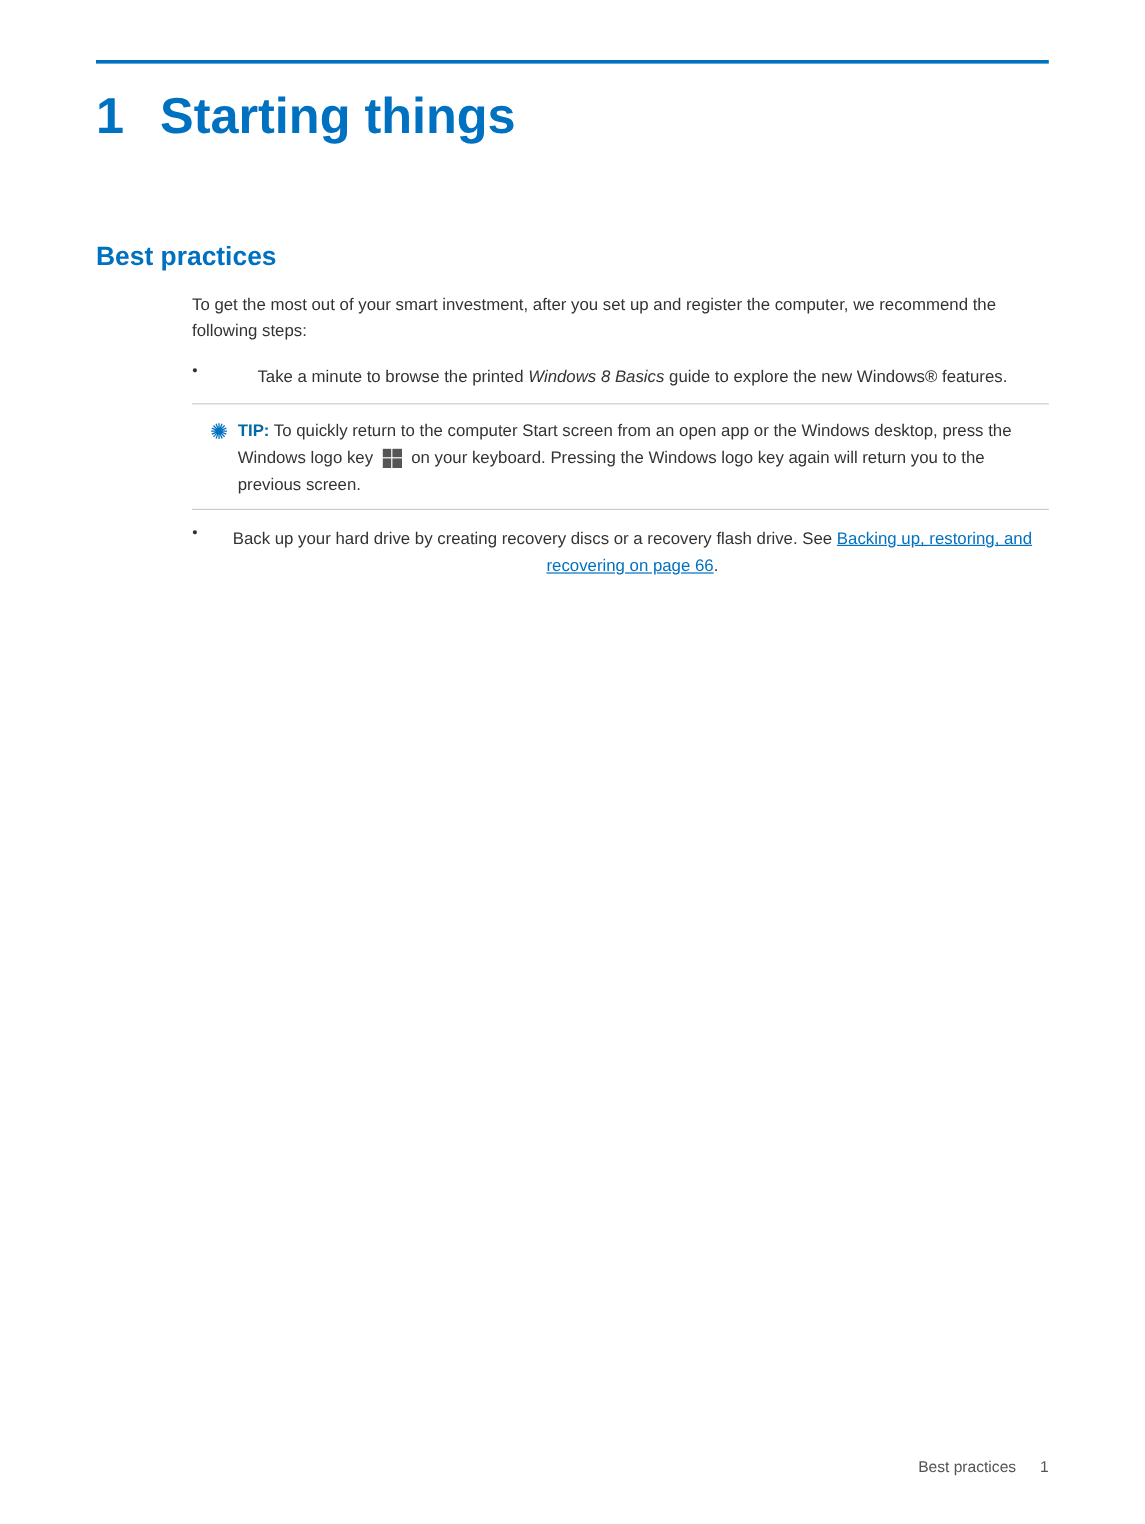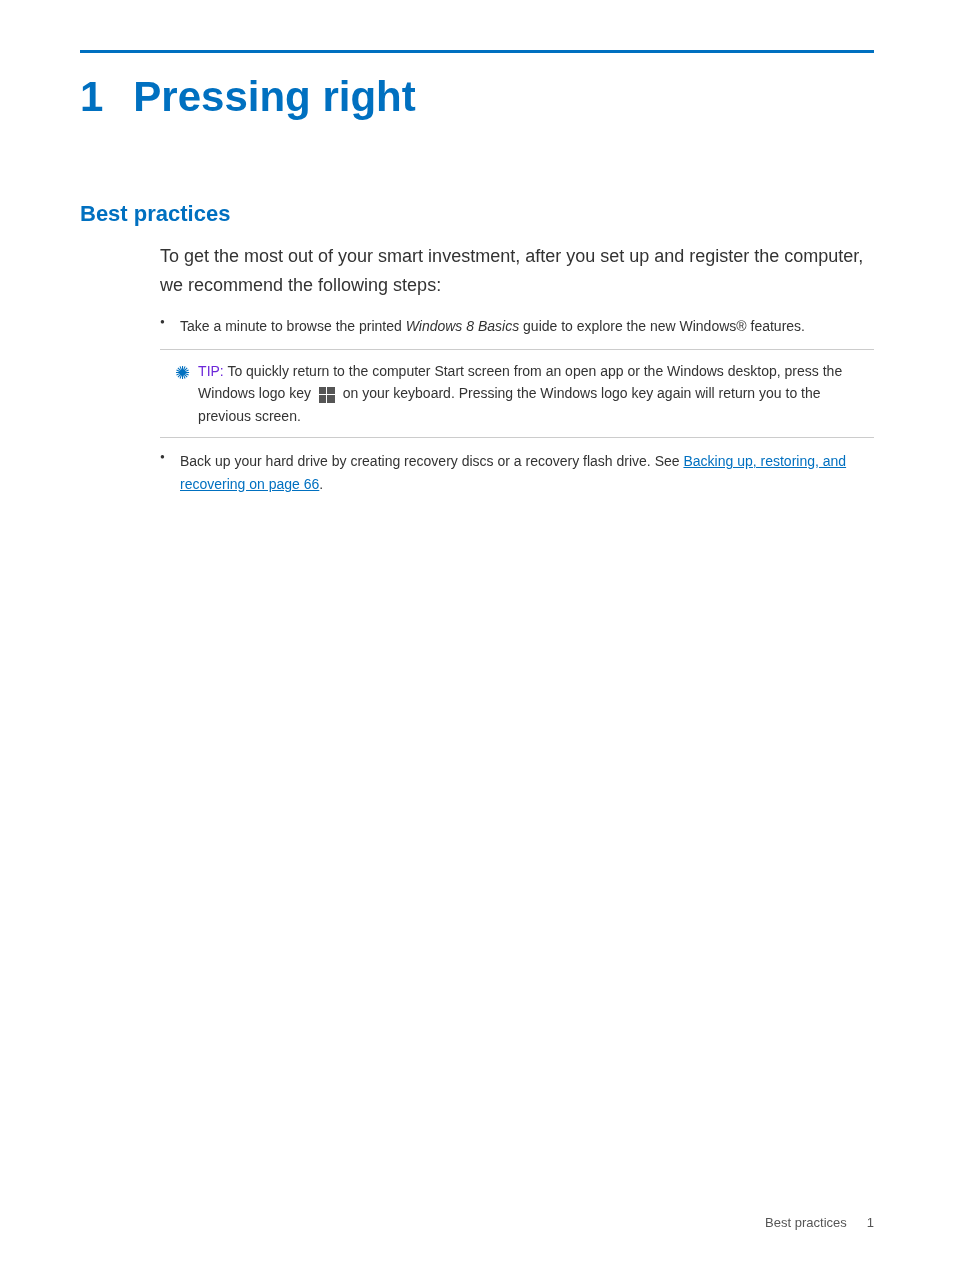--- a/index.html
+++ b/index.html
@@ -61,26 +61,27 @@
       font-size: 22px;
       font-weight: bold;
       color: #0070c0;
       margin-bottom: 15px;
     }
 
     .section-intro {
       margin-left: 80px;
       margin-bottom: 15px;
       line-height: 1.6;
-      font-size: 18px;
+      font-size: 14px;
     }
 
     .bullet-list {
       margin-left: 80px;
       list-style: none;
+      text-align: center;
     }
 
     .bullet-list li {
       position: relative;
       padding-left: 20px;
       margin-bottom: 12px;
       line-height: 1.6;
       font-size: 14px;
     }
 
@@ -111,22 +112,22 @@
       margin-top: 2px;
       flex-shrink: 0;
     }
 
     .tip-content {
       font-size: 14px;
       line-height: 1.6;
     }
 
     .tip-label {
-      font-weight: normal;
-      color: #6d28d9;
+      font-weight: bold;
+      color: #0369a1;
       text-align: center;
     }
 
     .link {
       color: #0070c0;
       text-decoration: underline;
       cursor: pointer;
     }
 
     .italic {
@@ -163,21 +164,21 @@
     }
   </style>
 </head>
 <body>
 
 <div class="page">
   <div class="top-border"></div>
 
   <div class="chapter-header">
     <span class="chapter-number">1</span>
-    <span class="chapter-title">Pressing right</span>
+    <span class="chapter-title">Starting things</span>
   </div>
 
 
   <div class="section-title">Best practices</div>
 
   <div class="section-intro">To get the most out of your smart investment, after you set up and register the computer, we recommend the following steps:</div>
 
   <ul class="bullet-list">
     <li>
       <span>Take a minute to browse the printed </span><span class="italic">Windows 8 Basics</span><span> guide to explore the new Windows® features.</span>

